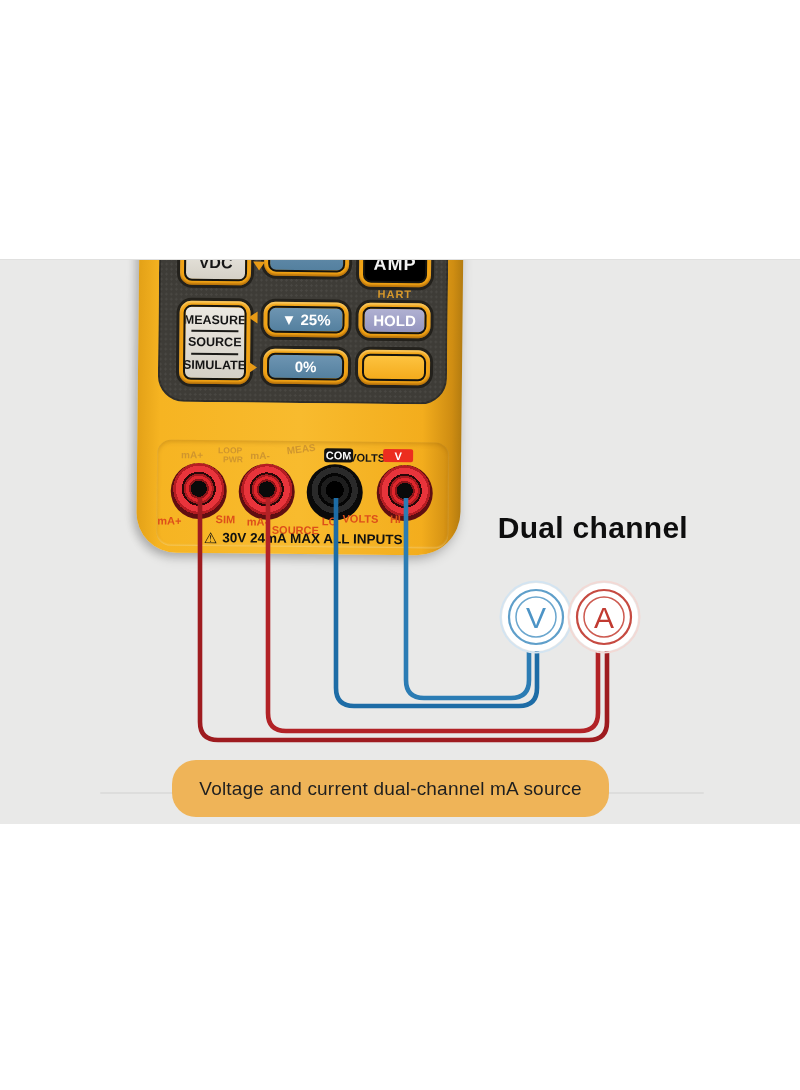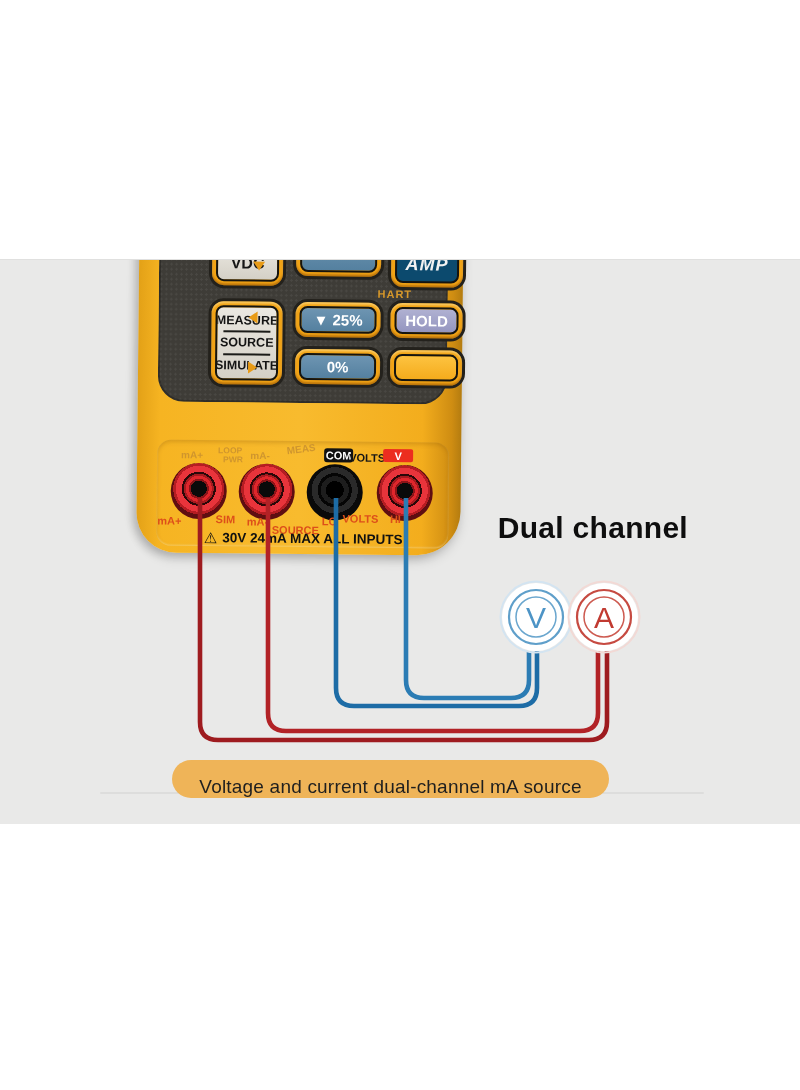--- a/index.html
+++ b/index.html
@@ -7,25 +7,25 @@
   .stage{position:absolute;inset:0;width:800px;height:1090px;overflow:hidden;}
   .photo-band{position:absolute;left:0;top:259px;width:800px;height:564px;background:#e9e9e8;overflow:hidden;border-top:1px solid #e0e0df;}
   
   .device{position:absolute;left:138px;top:-72px;width:324px;height:366px;
     background:linear-gradient(90deg,#e3a117 0%,#f6b422 7%,#f8bb2e 50%,#f3ad1d 88%,#cf8d12 97%,#b47c10 100%);
     border-radius:0 0 44px 40px;transform:rotate(0.6deg);transform-origin:50% 50%;
     box-shadow:-4px 3px 8px rgba(0,0,0,0.18), 0 6px 12px rgba(0,0,0,0.12);}
   .keypad{position:absolute;left:20px;top:0;width:289px;height:215px;background:#3e3c37;
     background-image:radial-gradient(circle, rgba(255,255,255,.06) 1px, transparent 1.4px);background-size:5px 5px;
     border-radius:0 0 26px 26px;box-shadow:inset 0 0 0 2px rgba(0,0,0,.25);}
-  .well{position:absolute;background:#f2a415;border-radius:12px;box-shadow:0 0 0 3px #23211c, inset 0 -2px 2px rgba(120,60,0,.45), inset 0 2px 2px rgba(255,235,170,.5);margin-left:32px;}
+  .well{position:absolute;background:#f2a415;border-radius:12px;box-shadow:0 0 0 3px #23211c, inset 0 -2px 2px rgba(120,60,0,.45), inset 0 2px 2px rgba(255,235,170,.5);}
   .key{position:absolute;inset:4px;border-radius:8px;border:2px solid #15140f;display:flex;align-items:center;justify-content:center;font-weight:bold;overflow:hidden;}
   .key-gray{background:linear-gradient(#ebe8e1,#d4d0c6);color:#161616;font-size:16px;}
   .key-blue{background:linear-gradient(#6e95b2,#54809f);color:#ffffff;font-size:15px;}
-  .key-dark{background:#0c4a6e;color:#f2f2f2;font-size:18px;letter-spacing:1px;font-style:italic;}
+  .key-dark{background:#000000;color:#f2f2f2;font-size:18px;letter-spacing:1px;}
   .key-hold{background:linear-gradient(#b0b1d2,#9495bf);color:#ffffff;font-size:15px;}
   .key-blank{background:linear-gradient(#fdc340,#f4ab1c);}
   .key-col{flex-direction:column;padding:3px 0;}
   .mkey-cell{flex:1;display:flex;align-items:center;justify-content:center;font-size:12.5px;font-weight:bold;color:#141414;width:100%;}
   .mkey-div{height:2px;width:78%;background:#1b1b18;}
   .hart{position:absolute;text-align:center;font-size:11px;font-weight:bold;color:#d7982a;letter-spacing:1px;}
   .tri{position:absolute;width:0;height:0;}
   .tri-down{border-left:6px solid transparent;border-right:6px solid transparent;border-top:9px solid #e89b16;}
   .tri-left{border-top:6px solid transparent;border-bottom:6px solid transparent;border-right:9px solid #e89b16;}
   .tri-right{border-top:6px solid transparent;border-bottom:6px solid transparent;border-left:9px solid #e89b16;}
@@ -39,22 +39,22 @@
   .lab-bot{color:#dd4f1a;font-size:11px;}
   .badge{position:absolute;display:flex;align-items:center;justify-content:center;color:#fff;font-weight:bold;font-size:11px;}
   .badge-com{background:#111;border-radius:3px;}
   .badge-v{background:#ec2d1f;border-radius:2px;}
   .warnrow{position:absolute;display:flex;align-items:center;justify-content:center;gap:5px;color:#111;font-weight:bold;font-size:13.5px;white-space:nowrap;}
   .warnrow .wicon{font-size:15px;font-weight:normal;line-height:1;}
   
   .overlay{position:absolute;left:0;top:0;width:800px;height:1090px;pointer-events:none;}
   .heading{position:absolute;left:452px;top:512px;width:236px;text-align:right;font-size:30px;line-height:31px;font-weight:bold;color:#0e0e0e;letter-spacing:.3px;}
   .faintline{position:absolute;left:100px;top:792px;width:604px;height:2px;background:#dddddc;border-radius:1px;}
-  .banner{position:absolute;left:172px;top:760px;width:437px;height:38px;background:#efb458;border-radius:24px;
-    display:flex;flex-direction:column;align-items:center;justify-content:flex-end;
+  .banner{position:absolute;left:172px;top:760px;width:437px;height:57px;background:#efb458;border-radius:24px;
+    display:flex;flex-direction:column;align-items:center;justify-content:center;
     font-size:19px;line-height:23px;color:#1f1f1f;text-align:center;letter-spacing:.2px;}
 </style>
 </head>
 <body>
 
 <div class="stage">
 
   <div class="photo-band">
 
     <div class="device">

